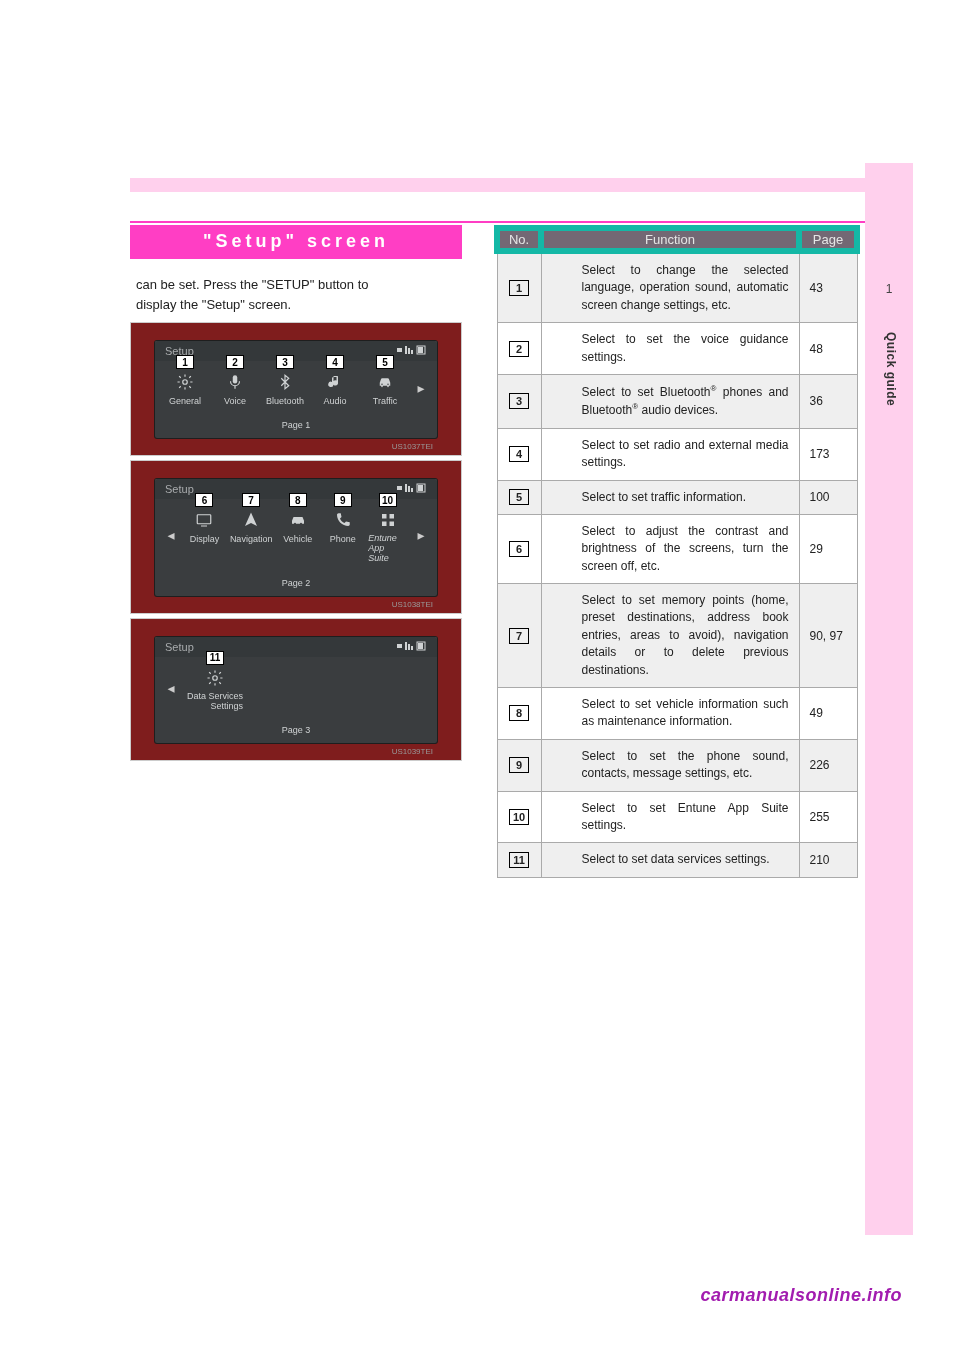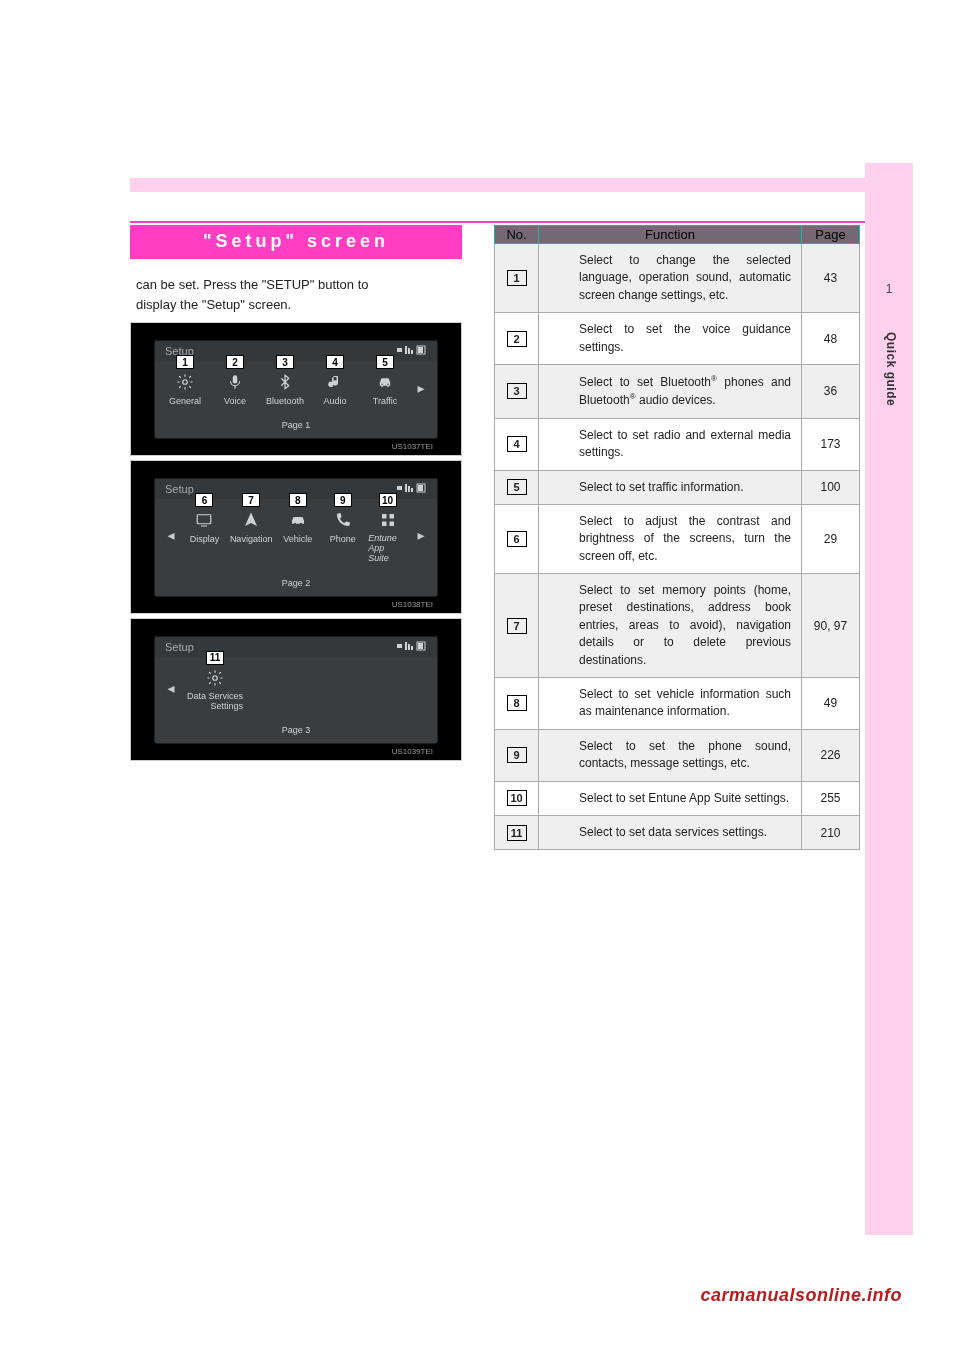--- a/index.html
+++ b/index.html
@@ -91,21 +91,21 @@
     margin: 16px 0 8px;
     font-size: 13px;
     line-height: 1.5;
     padding: 0 6px;
   }
   .intro .hili { text-align: justify; text-justify: inter-word; }
 
   
   .shot {
     width: 100%;
-    background: #000000;
+    background: #7f1d1d;
     border: 1px solid #ccc;
     margin-top: 4px;
     padding: 18px 24px 4px;
     position: relative;
   }
   .shot-window {
     background: #3a3d3f;
     border-radius: 2px;
     overflow: hidden;
     box-shadow: 0 1px 0 rgba(255,255,255,0.2) inset, 0 0 0 1px #1e1e1e;
@@ -186,46 +186,46 @@
   .right-col {
     flex: 1;
   }
   table.func {
     width: 100%;
     border-collapse: collapse;
     table-layout: fixed;
   }
   table.func th {
     background: #736874;
-    color: #000000;
+    color: #e5e5e5;
     font-size: 13px;
     font-weight: normal;
     padding: 1px 4px;
-    border: 1px solid #14b8a6;
+    border: 6px solid #14b8a6;
   }
   table.func td {
     border: 1px solid #aaa;
     font-size: 12px;
     vertical-align: middle;
     padding: 8px 10px;
   }
   table.func tr.alt td { background: #efefef; }
   table.func td.no {
     text-align: center;
     width: 44px;
     padding: 6px 4px;
   }
   table.func td.fn {
     line-height: 1.45;
     text-align: justify;
     text-justify: inter-word;
     padding-left: 40px;
   }
   table.func td.pg {
-    text-align: center;
+    text-align: left;
     width: 58px;
     font-size: 12px;
   }
   .numbox {
     display: inline-flex;
     width: 20px;
     height: 16px;
     border: 1px solid #000;
     align-items: center;
     justify-content: center;
@@ -234,21 +234,21 @@
   }
   sup.reg { font-size: 8px; vertical-align: super; }
 
   
   .watermark {
     position: absolute;
     right: 58px;
     bottom: 52px;
     font-size: 18px;
     font-style: italic;
-    color: #b91c1c;
+    color: #a21caf;
     font-weight: bold;
     letter-spacing: 0.5px;
   }
 </style>
 </head>
 <body>
 
 <div class="bleed-header"></div>
 <div class="rule"></div>
 

